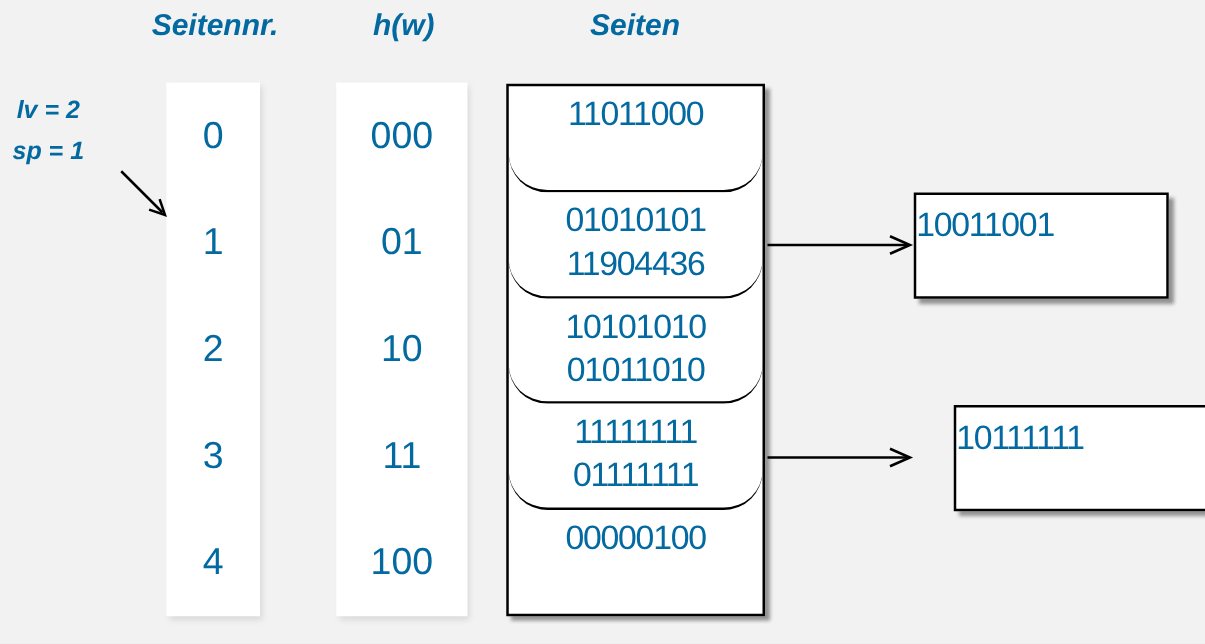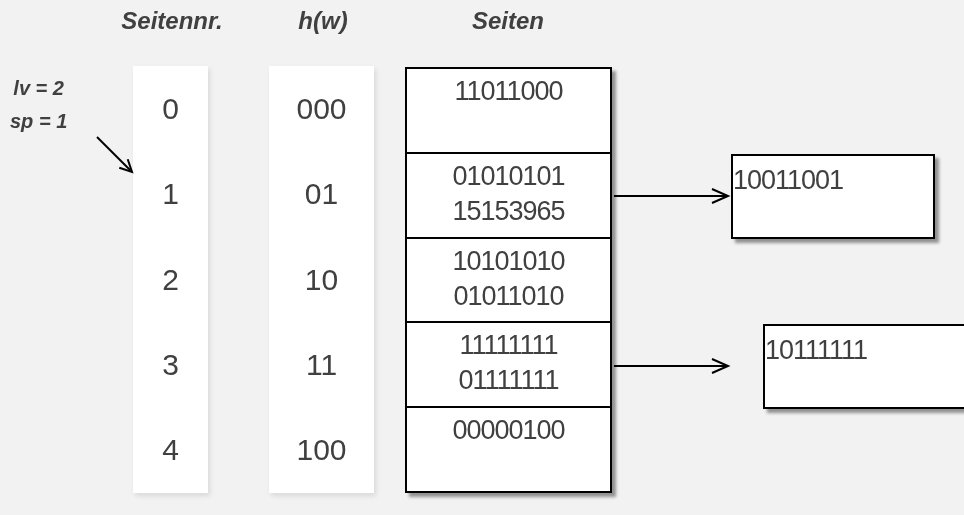--- a/index.html
+++ b/index.html
@@ -2,21 +2,21 @@
 <html><head>
 <meta charset="utf-8">
 <style>
   * { margin:0; padding:0; box-sizing:border-box; }
   html,body { background:#e8e8e8; }
   .canvas {
     position:relative;
     width:964px; height:515px;
     background:#f2f2f2;
     font-family:"Liberation Sans", sans-serif;
-    color:#404040;
+    color:#0369a1;
     overflow:hidden;
   }
   .hdr {
     position:absolute; top:6px;
     transform:translateX(-50%);
     font-style:italic; font-weight:600;
     font-size:24px; line-height:30px;
     white-space:nowrap;
   }
   .annotation {
@@ -40,20 +40,21 @@
   .pages-table {
     position:absolute; left:405px; top:67px; width:207px; height:426px;
     background:#ffffff; border:2.5px solid #000;
     box-shadow:4px 4px 3px rgba(0,0,0,0.40);
     display:flex; flex-direction:column;
   }
   .page-cell {
     flex:1; border-bottom:2.5px solid #000;
     display:flex; flex-direction:column; align-items:center;
     padding-top:5px;
+    border-radius:31px;
   }
   .page-cell:last-child { border-bottom:none; }
   .bin-line {
     display:block; height:35px; line-height:35px;
     font-size:27px; letter-spacing:-1px; font-weight:500;
     white-space:pre;
   }
   .overflow-box {
     position:absolute; left:731px; width:204px; height:85px;
     background:#ffffff; border:2.5px solid #000;
@@ -98,21 +99,21 @@
     <div class="cell">100</div>
   </div>
 
   <div class="pages-table">
     <div class="page-cell">
       <span class="bin-line">11011000</span>
       <span class="bin-line"></span>
     </div>
     <div class="page-cell">
       <span class="bin-line">01010101</span>
-      <span class="bin-line">15153965</span>
+      <span class="bin-line">11904436</span>
     </div>
     <div class="page-cell">
       <span class="bin-line">10101010</span>
       <span class="bin-line">01011010</span>
     </div>
     <div class="page-cell">
       <span class="bin-line">11111111</span>
       <span class="bin-line">01111111</span>
     </div>
     <div class="page-cell">

